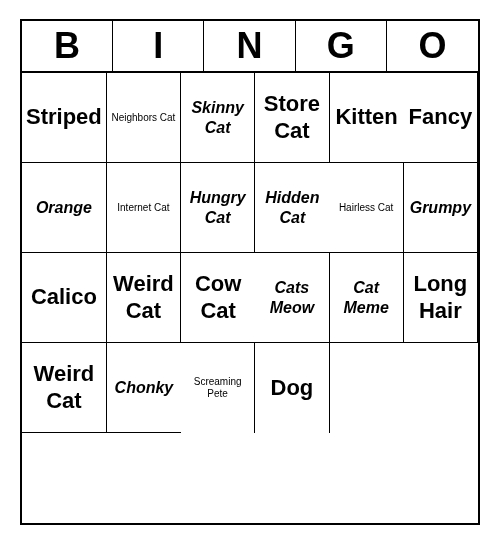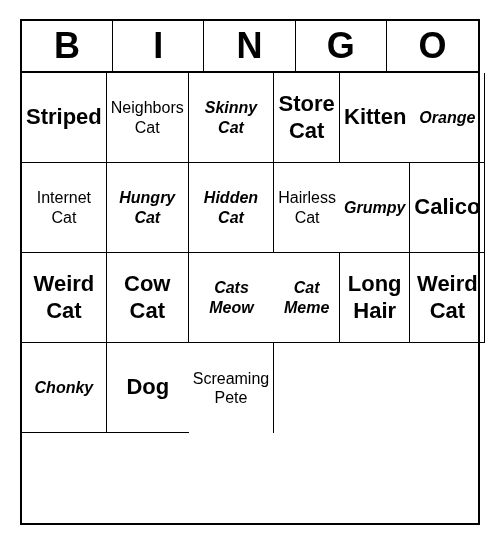--- a/index.html
+++ b/index.html
@@ -76,21 +76,21 @@
       font-weight: bold;
     }
 
     .size-medium {
       font-size: 16px;
       font-weight: bold;
       font-style: italic;
     }
 
     .size-small {
-      font-size: 16px;
+      font-size: 10px;
     }
 
     .free-cell {
       font-size: 26px;
       font-weight: bold;
     }
   </style>
 </head>
 <body>
 
@@ -110,20 +110,23 @@
         <span class="size-small">Neighbors Cat</span>
       </div>
       <div class="bingo-cell">
         <span class="size-medium">Skinny Cat</span>
       </div>
       <div class="bingo-cell">
         <span class="size-large">Store Cat</span>
       </div>
       <div class="bingo-cell">
         <span class="size-large">Kitten</span>
+      </div>
+      <div class="bingo-cell">
+        <span class="size-large">Fancy</span>
       </div>
       <div class="bingo-cell">
         <span class="size-medium">Orange</span>
       </div>
       <div class="bingo-cell">
         <span class="size-small">Internet Cat</span>
       </div>
       <div class="bingo-cell">
         <span class="size-medium">Hungry Cat</span>
       </div>
@@ -154,19 +157,19 @@
       <div class="bingo-cell">
         <span class="size-large">Long Hair</span>
       </div>
       <div class="bingo-cell">
         <span class="size-large">Weird Cat</span>
       </div>
       <div class="bingo-cell">
         <span class="size-medium">Chonky</span>
       </div>
       <div class="bingo-cell">
-        <span class="size-large">Dog</span>
+        <span class="size-small">Screaming Pete</span>
       </div>
       <div class="bingo-cell">
-        <span class="size-small">Screaming Pete</span>
+        <span class="size-large">Dog</span>
       </div>
     </div>
 </div>
 
 </body></html>

